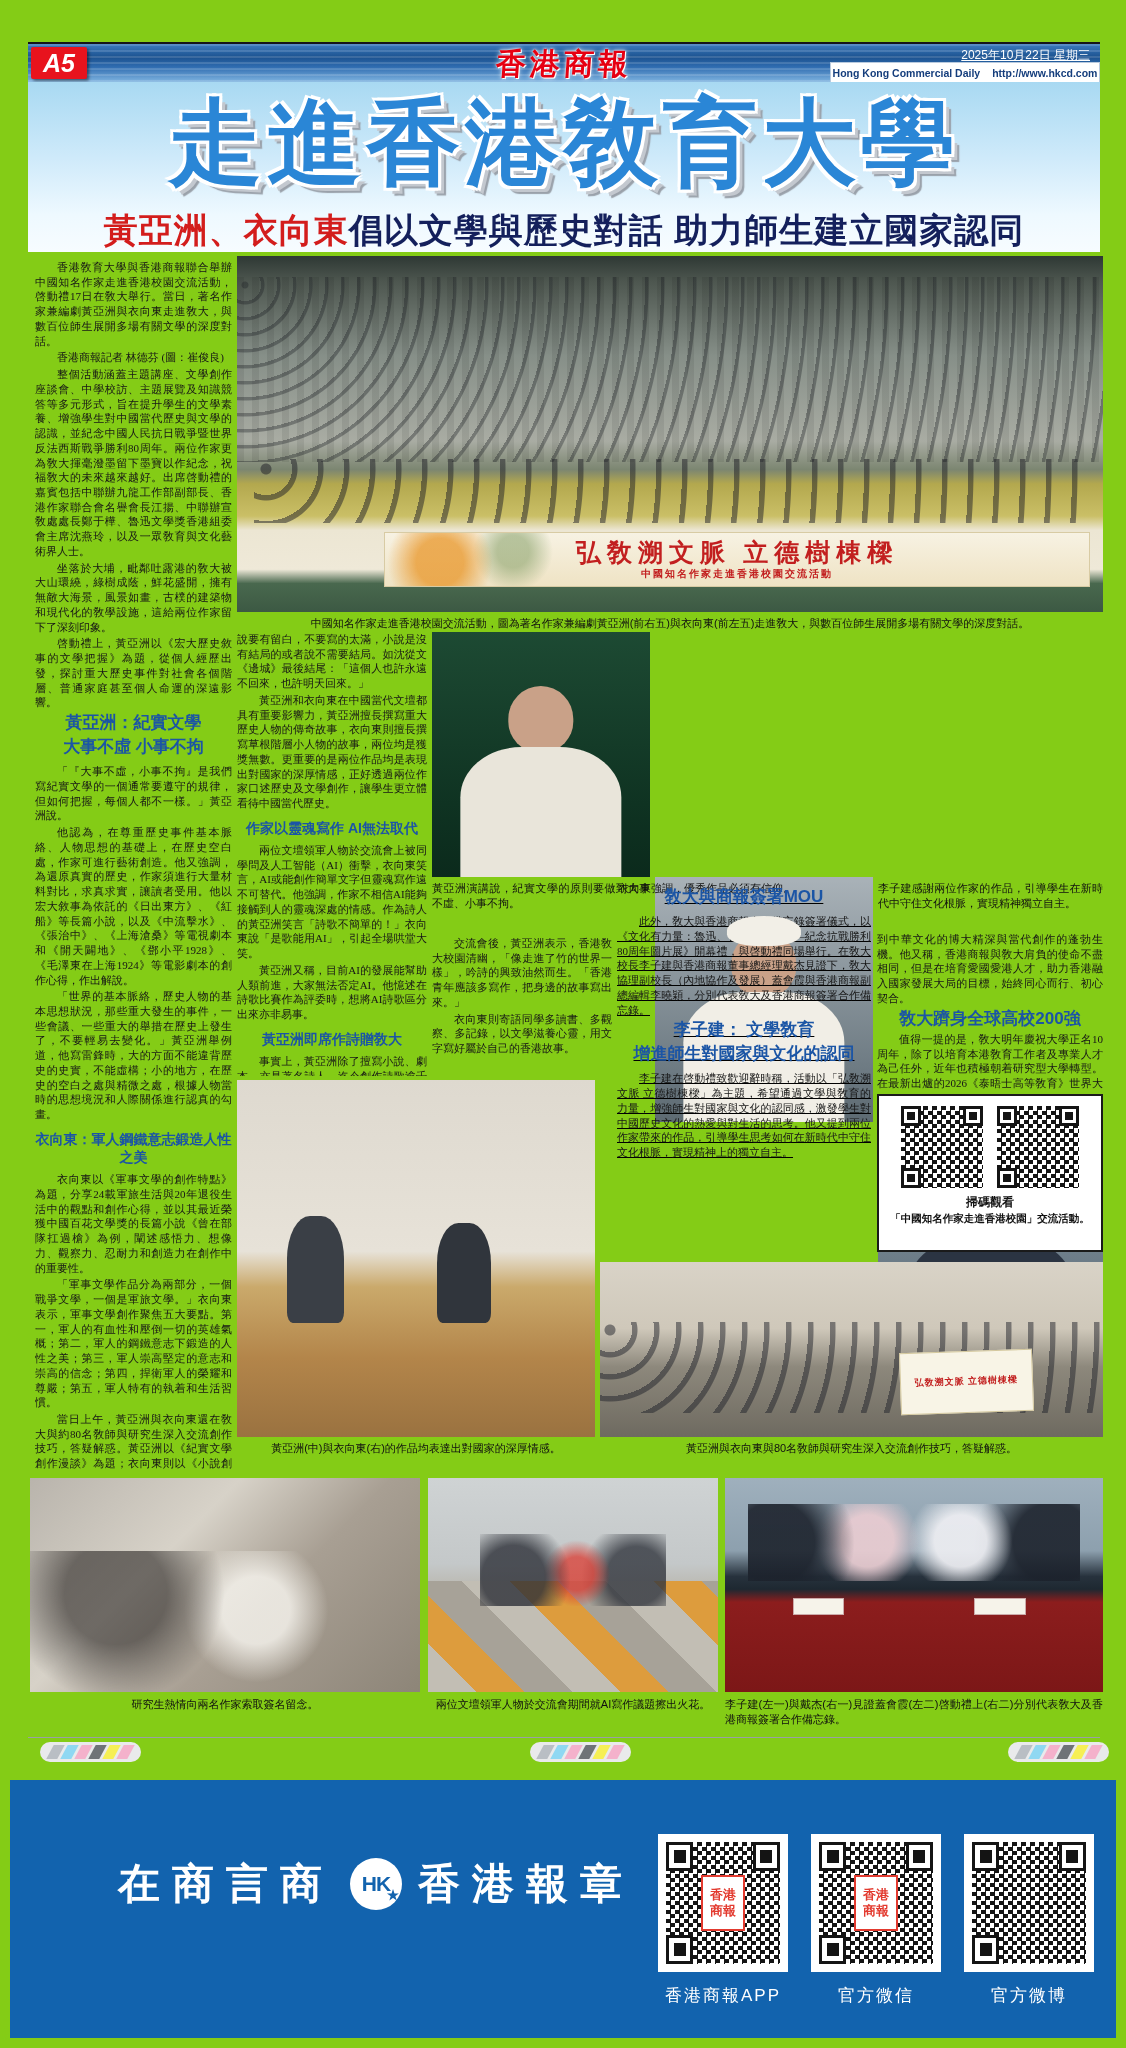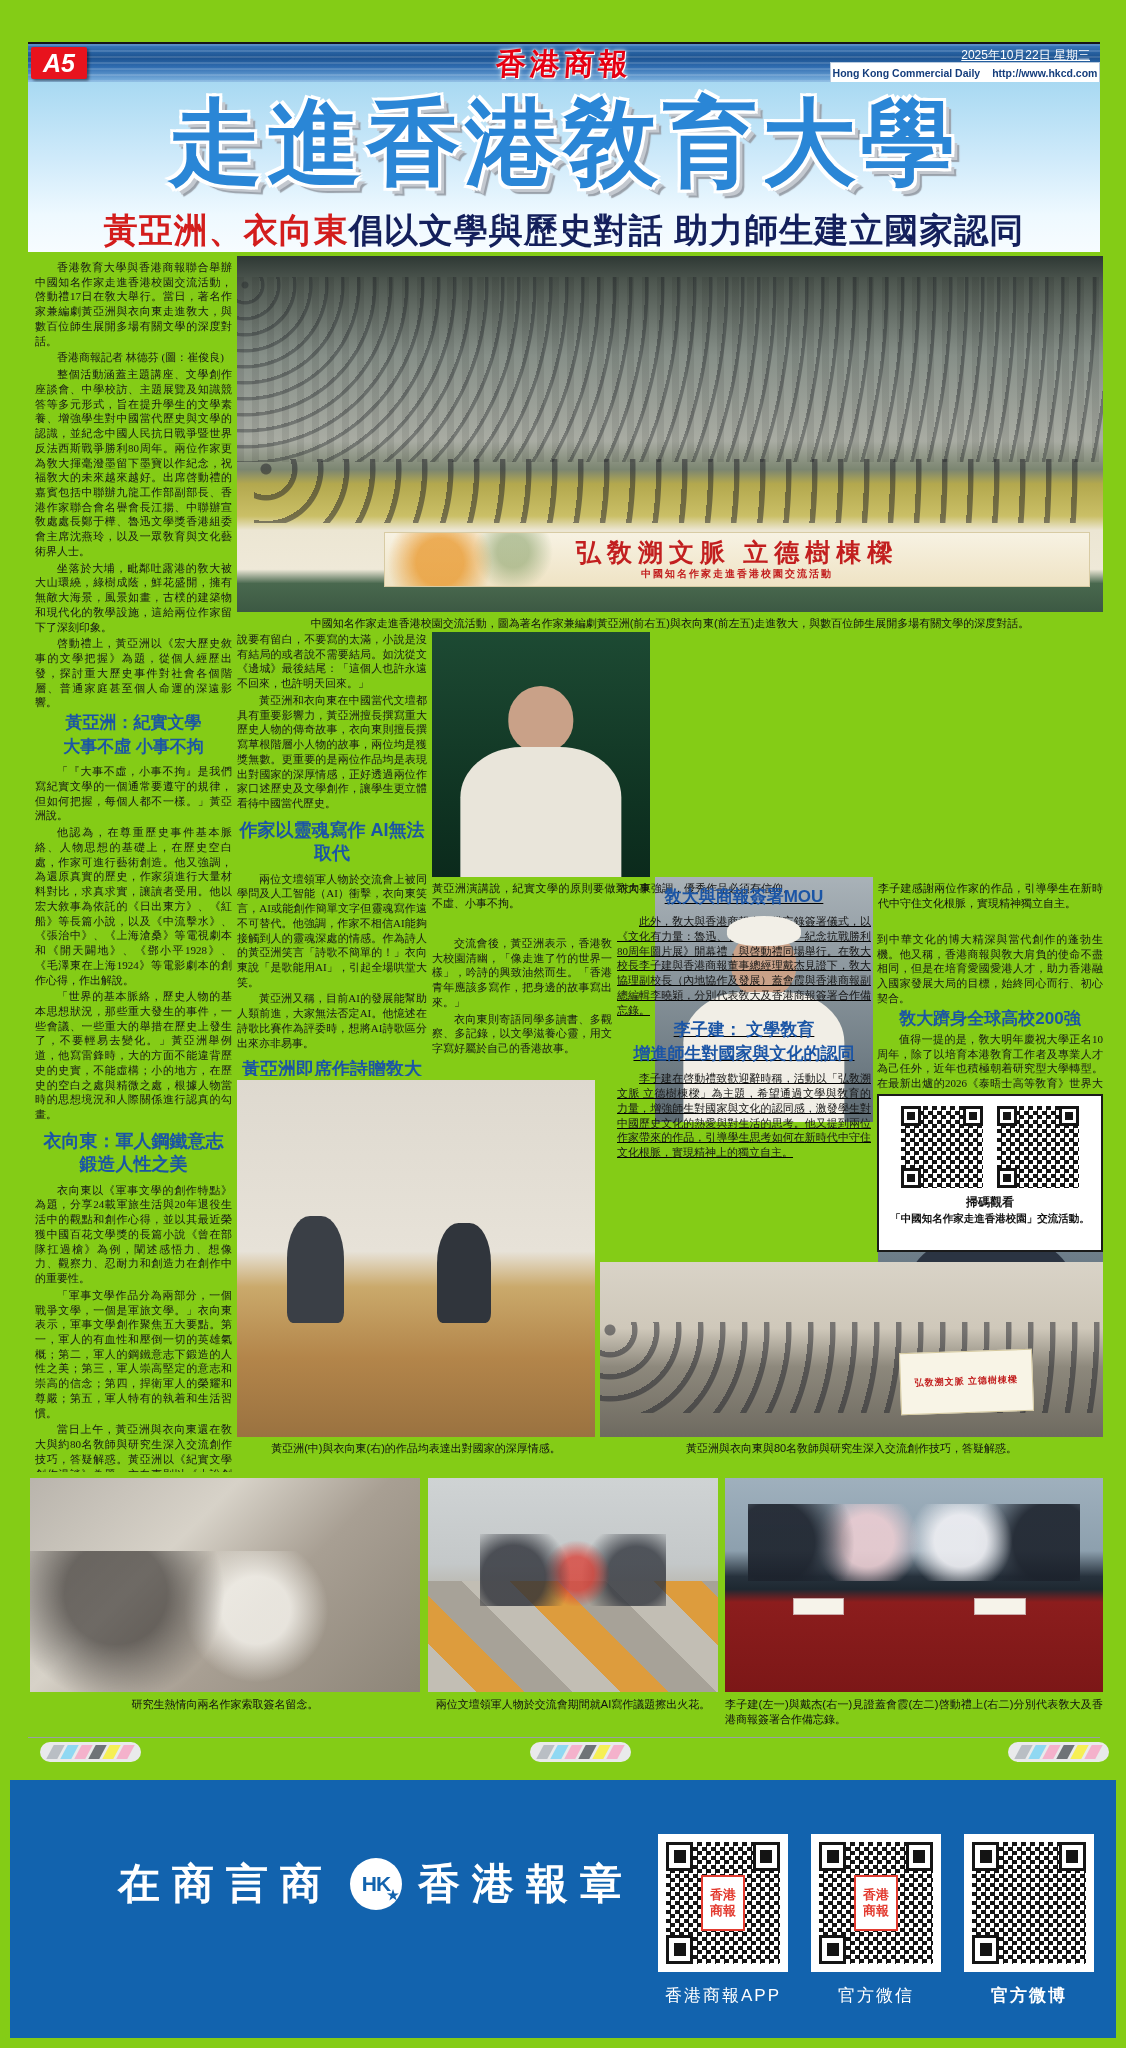--- a/index.html
+++ b/index.html
@@ -33,21 +33,21 @@
   .sub .red{color:#d31d1c;}
   .sub .navy{color:#14205c;}
   
   .col{position:absolute;overflow:hidden;}
   .col p{font:11px/1.34 "Liberation Serif",serif;color:#161616;text-align:justify;
          text-indent:2em;margin:0 0 2px;}
   .lead{font:700 13.5px/1.5 "Liberation Sans",sans-serif;color:#0d0d0d;text-align:justify;
         text-indent:1.5em;margin:0 0 4px;}
   .byline{font:700 12.5px/1.5 "Liberation Sans",sans-serif;color:#0d0d0d;text-indent:.5em;margin:0 0 8px;}
   .hcol{font:700 17px/1.3 "Liberation Sans",sans-serif;color:#1b55a5;text-align:center;margin:8px 0 6px;}
-  .hcol.sm{font-size:18px;}
+  .hcol.sm{font-size:14px;}
   .hcol.tight{margin:2px 0 2px;}
   
   .ph{position:absolute;overflow:hidden;background:#cac9c0;}
   .cap{position:absolute;font:11px/1.35 "Liberation Sans",sans-serif;color:#101010;}
   .cap.ctr{text-align:center;}
   .ph-main{background:linear-gradient(180deg,#2e3834 0%,#4d564f 7%,#868f88 28%,#a9aca3 52%,
            #7c8671 60%,#b3a84e 64%,#cabf66 73%,#ece6d3 77%,#efe9d8 88%,#49684e 92%,#3c5943 100%);}
   .ph-main:before{content:"";position:absolute;left:0;right:0;top:6%;height:52%;
       background:repeating-radial-gradient(circle at 8px 8px,rgba(25,28,33,.35) 0 3px,transparent 4px 16px),
                  repeating-linear-gradient(90deg,rgba(0,0,0,.08) 0 7px,transparent 7px 15px);}
@@ -313,16 +313,16 @@
     </div>
     <div class="fqr" style="left:954px;">
       <div class="qr">
           <i class="tl"></i>
           <i class="tr"></i>
           <i class="bl"></i>
         </div>
     </div>
     <div class="flabel" style="left:648px;">香港商報APP</div>
     <div class="flabel" style="left:801px;">官方微信</div>
-    <div class="flabel" style="left:954px;font-weight:bold;">官方微博</div>
+    <div class="flabel" style="left:954px;">官方微博</div>
   </div>
 
 </div>
 
 </body></html>

